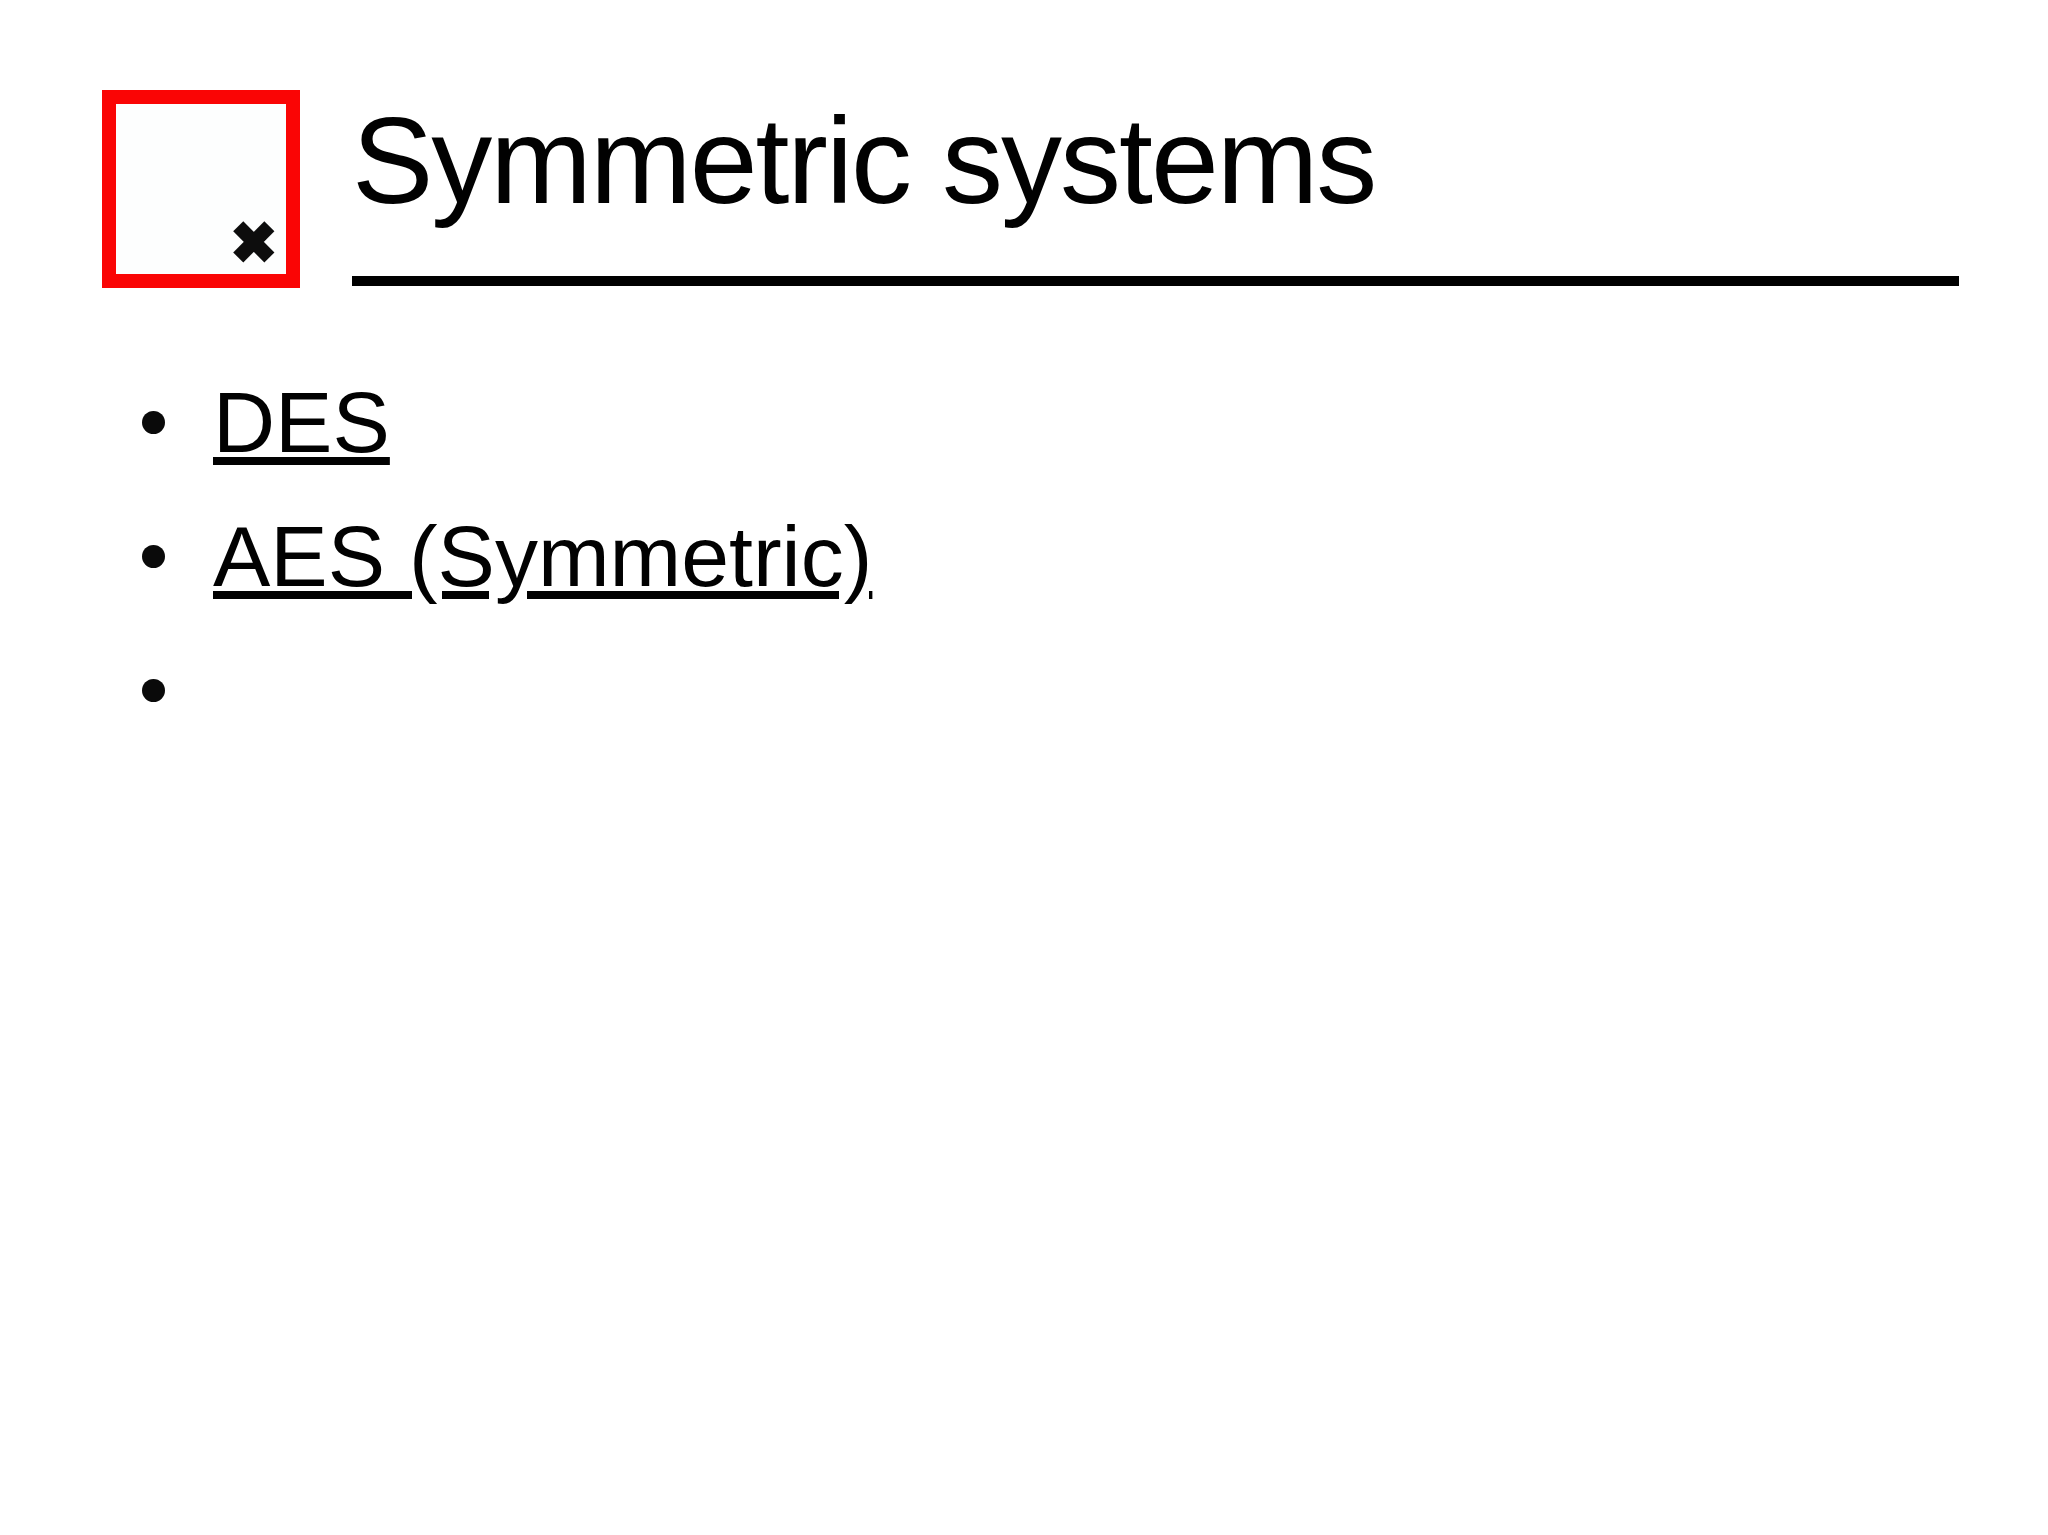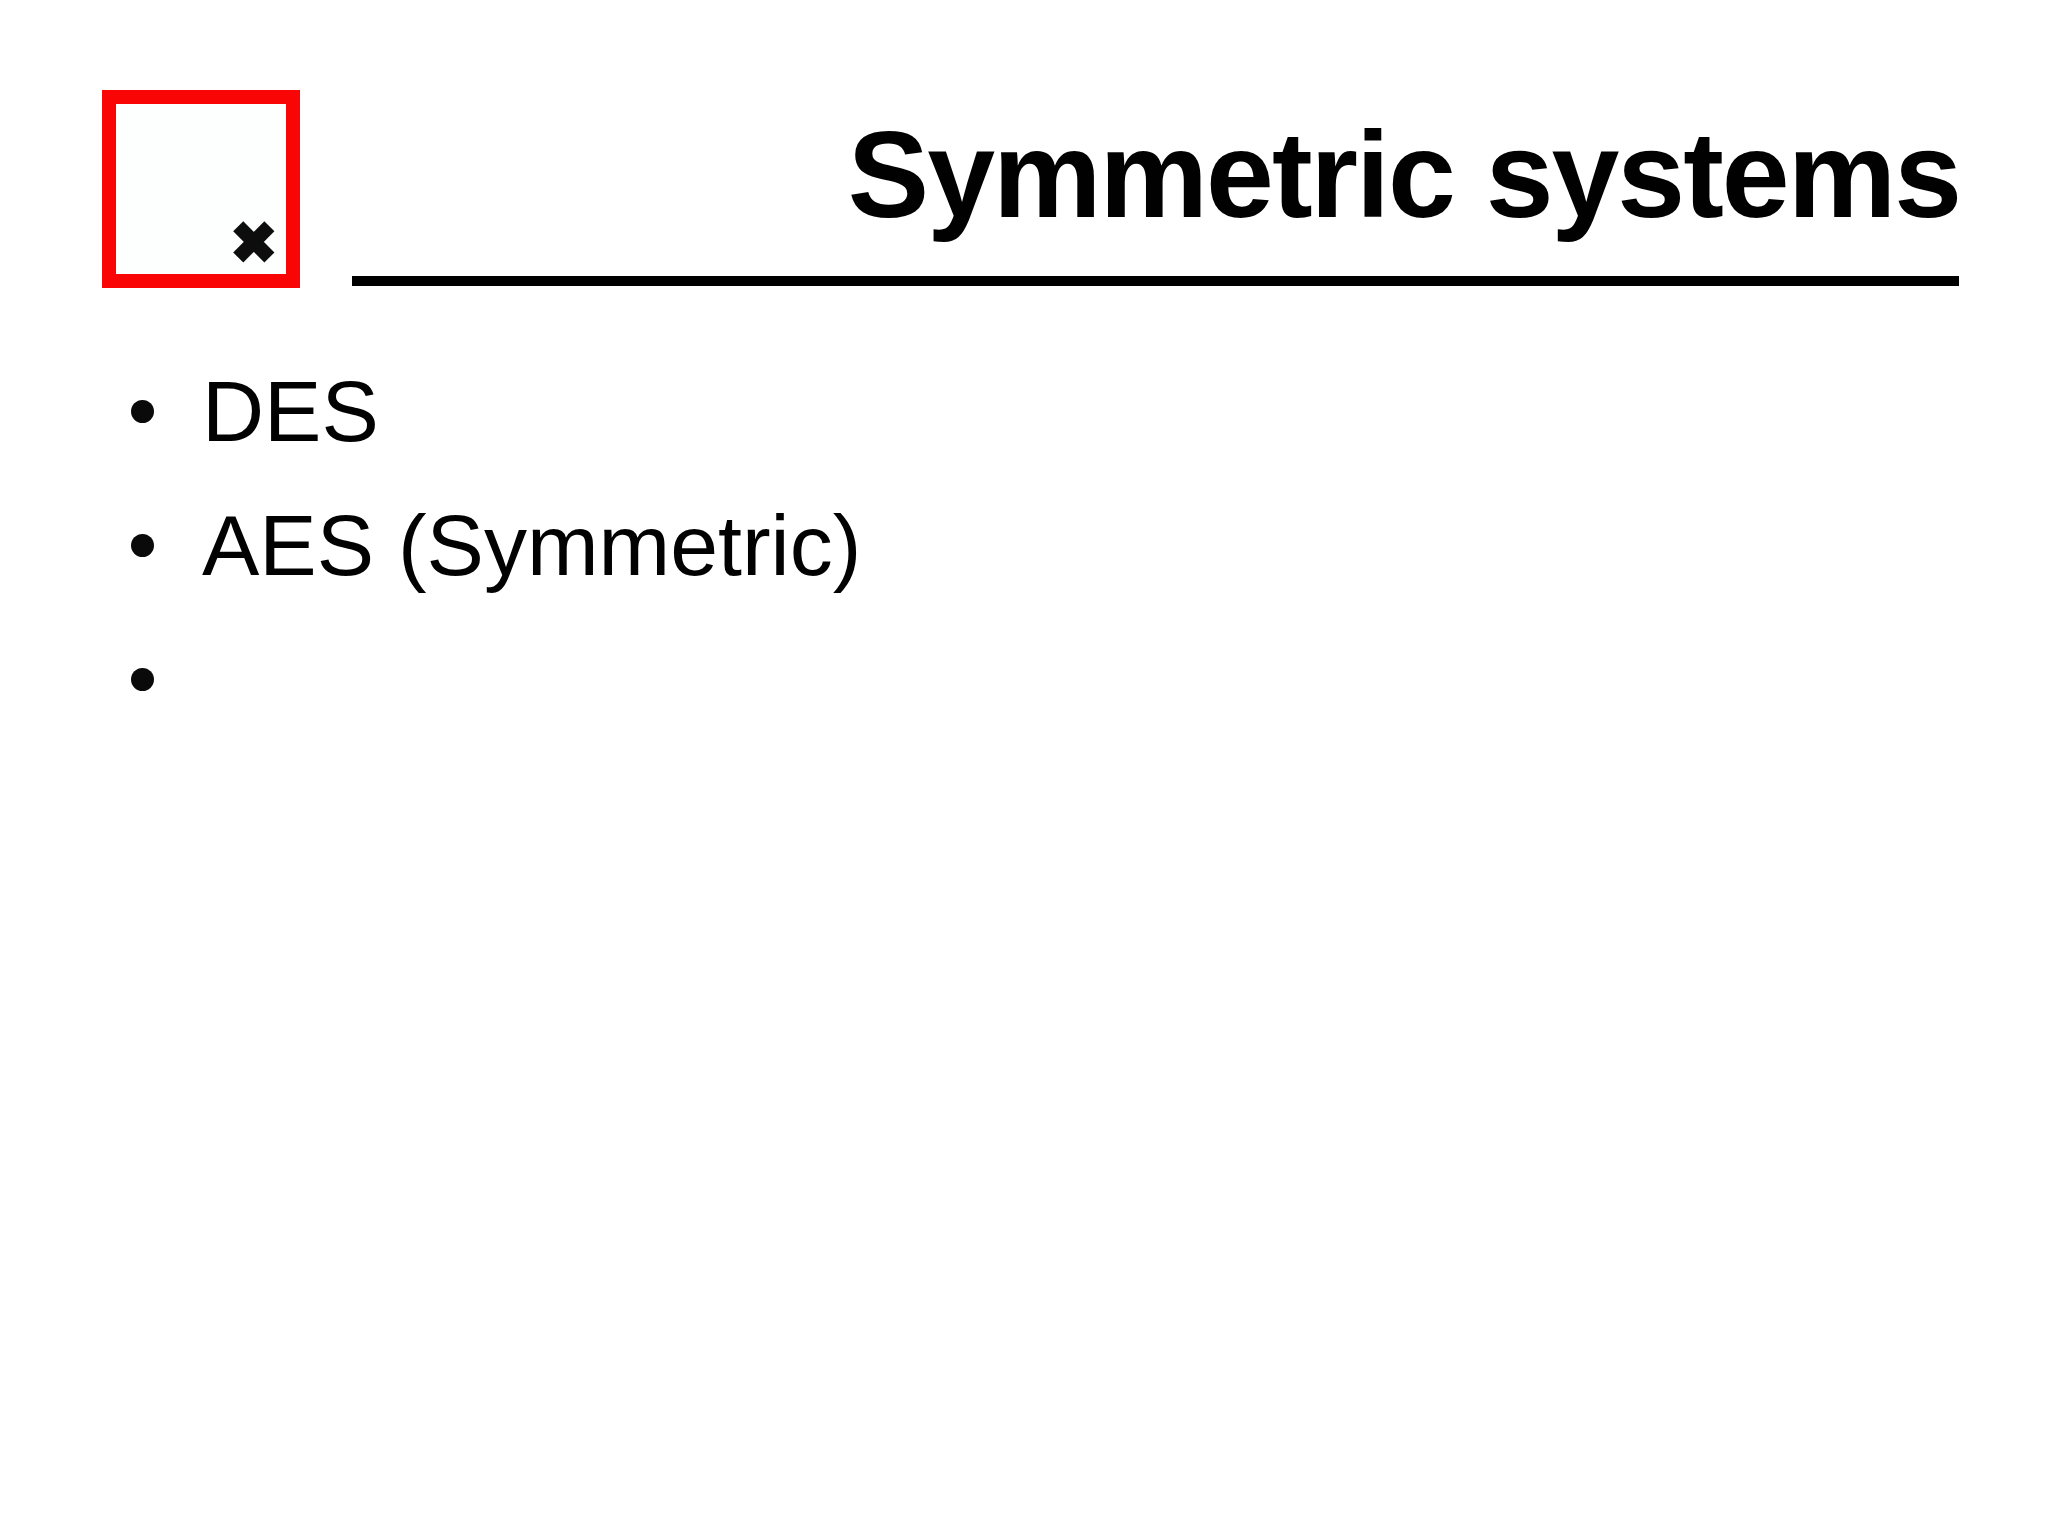--- a/index.html
+++ b/index.html
@@ -35,48 +35,49 @@
     font-size: 58px;
     line-height: 1;
     font-weight: 700;
     color: #0d0d0d;
   }
 
   
   .title {
     position: absolute;
     left: 352px;
-    top: 114px;
+    top: 100px;
     width: 1608px;
     font-size: 122px;
     line-height: 1;
-    font-weight: 700;
-    text-align: right;
+    font-weight: 400;
+    text-align: left;
     letter-spacing: -2px;
     white-space: nowrap;
   }
 
   
   .title-rule {
     position: absolute;
     left: 352px;
     top: 276px;
     width: 1607px;
     height: 10px;
     background: #000000;
   }
 
   
   .bullet-list {
     position: absolute;
     left: 126px;
     top: 339px;
-    margin: 5px;
+    margin: 16px;
     padding: 0;
     list-style: none;
+    text-decoration: underline;
   }
   .bullet-item {
     display: flex;
     align-items: center;
     height: 134px;
   }
   .bullet-dot {
     flex: 0 0 auto;
     width: 23px;
     height: 23px;

